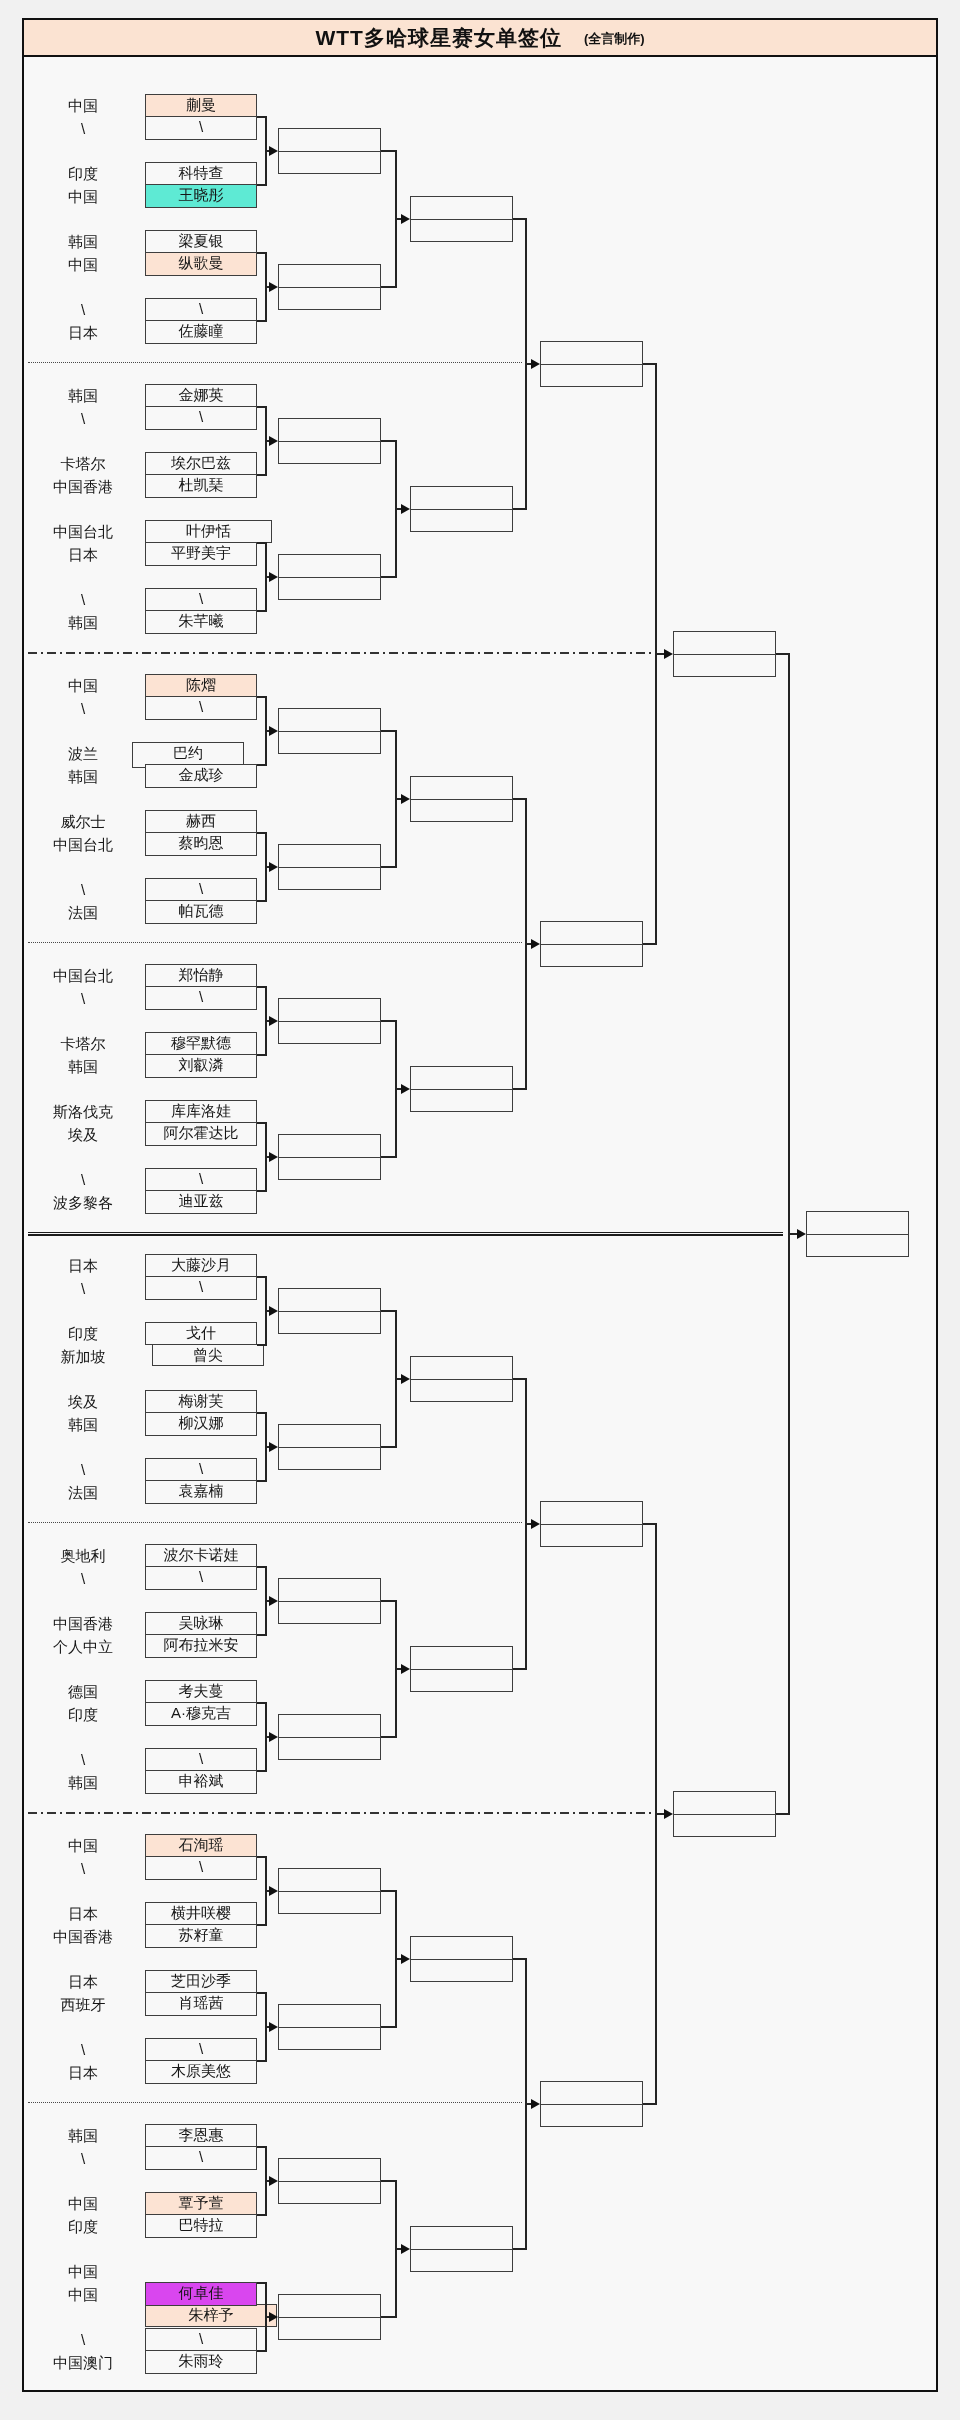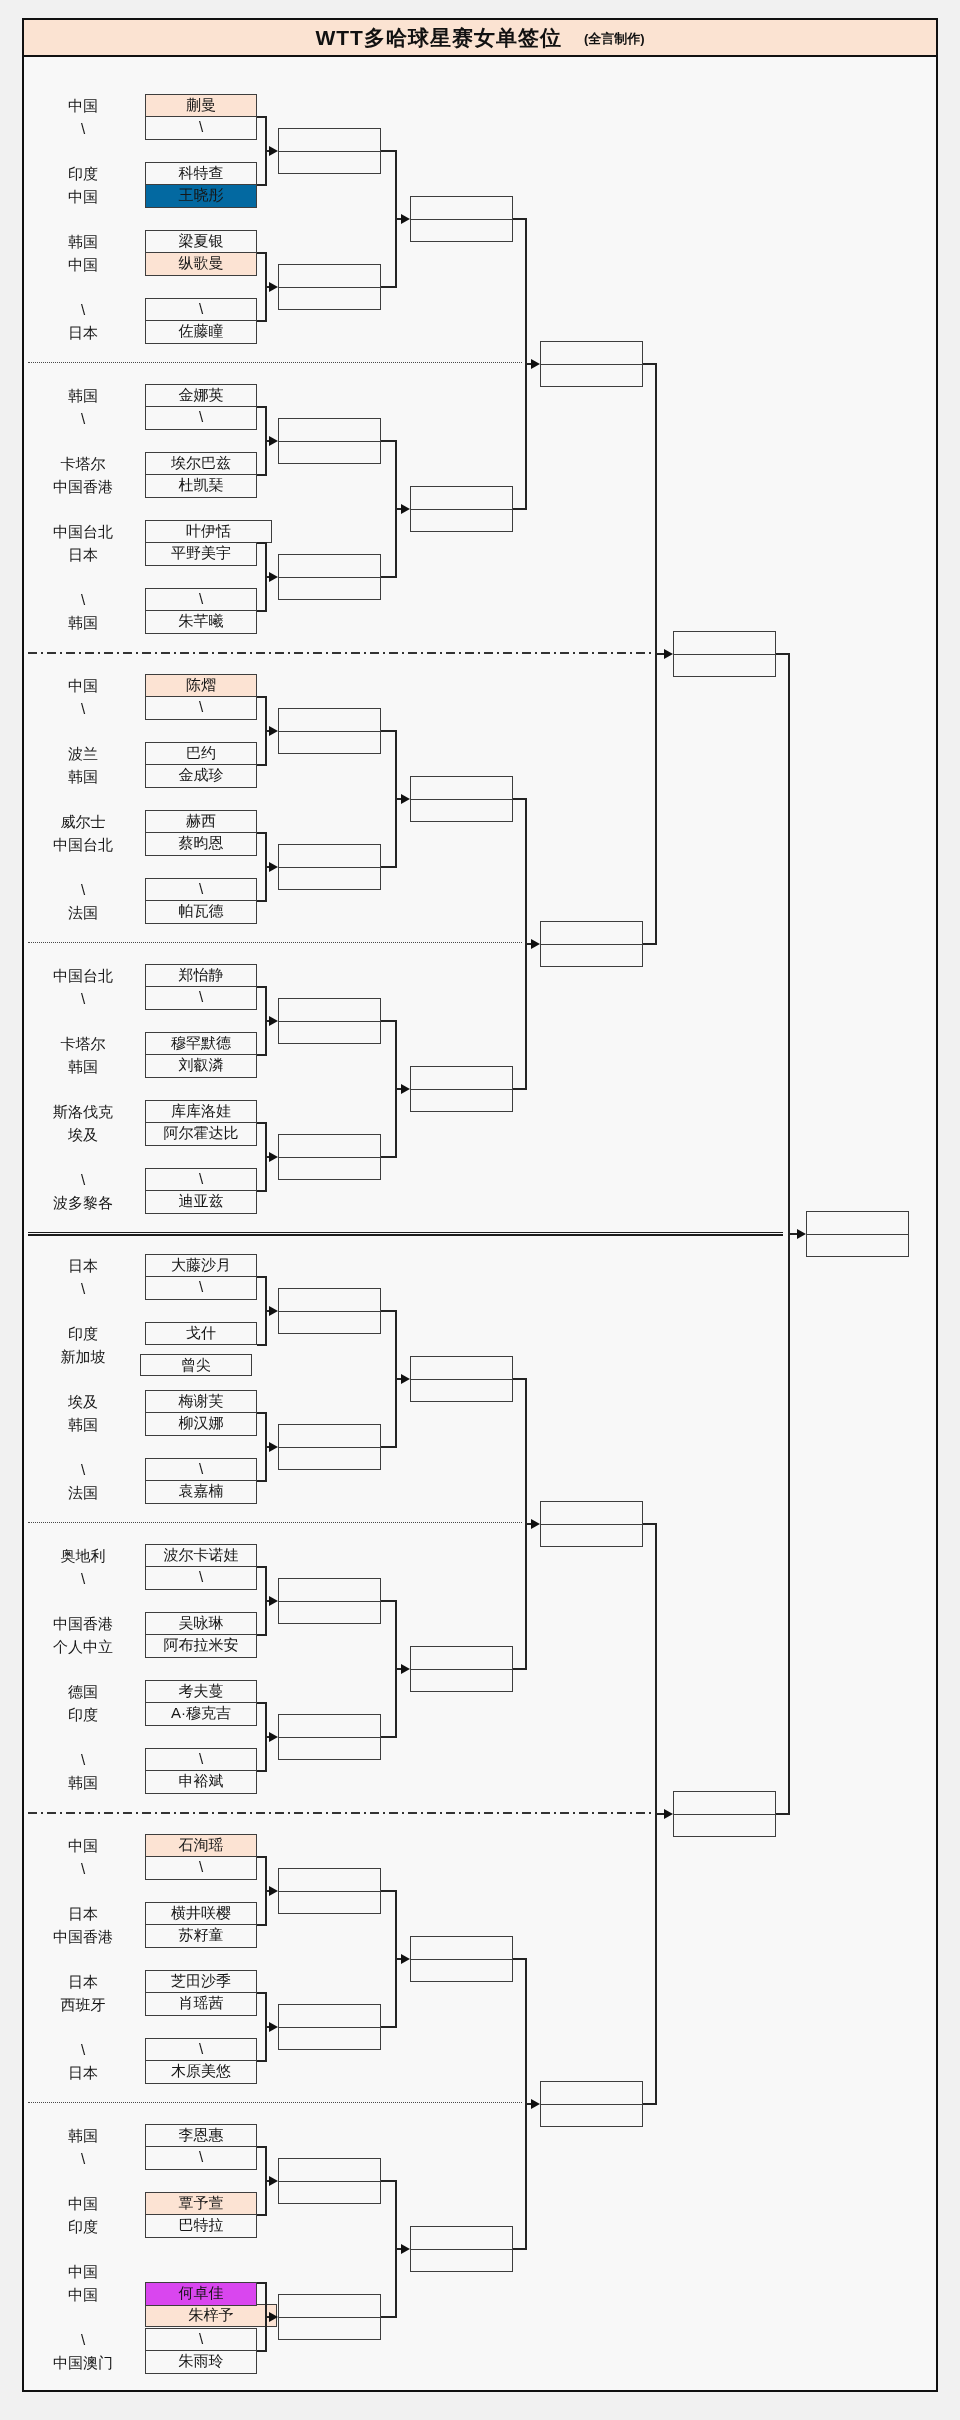--- a/index.html
+++ b/index.html
@@ -45,21 +45,21 @@
     <div class="sep dot" style="left: 28px; top: 1522px; width: 494px;"></div>
     <div class="sep dashdot" style="left: 28px; top: 1812px; width: 624px;"></div>
     <div class="sep dot" style="left: 28px; top: 2102px; width: 494px;"></div>
     <div class="ctry" style="left: 25px; top: 94px; width: 116px; height: 23px;">中国</div>
     <div class="slot hl" style="left: 145px; top: 94px; width: 112px; height: 23px; background: rgb(252, 227, 211);">蒯曼</div>
     <div class="ctry" style="left: 25px; top: 117px; width: 116px; height: 23px;">\</div>
     <div class="slot" style="left: 145px; top: 115.5px; width: 112px; height: 24.5px;">\</div>
     <div class="ctry" style="left: 25px; top: 162px; width: 116px; height: 23px;">印度</div>
     <div class="slot" style="left: 145px; top: 162px; width: 112px; height: 23px;">科特查</div>
     <div class="ctry" style="left: 25px; top: 185px; width: 116px; height: 23px;">中国</div>
-    <div class="slot hl" style="left: 145px; top: 183.5px; width: 112px; height: 24.5px; background: #0369a1;">王晓彤</div>
+    <div class="slot hl" style="left: 145px; top: 183.5px; width: 112px; height: 24.5px; background: #5eead4;">王晓彤</div>
     <div class="ctry" style="left: 25px; top: 230px; width: 116px; height: 23px;">韩国</div>
     <div class="slot" style="left: 145px; top: 230px; width: 112px; height: 23px;">梁夏银</div>
     <div class="ctry" style="left: 25px; top: 253px; width: 116px; height: 23px;">中国</div>
     <div class="slot hl" style="left: 145px; top: 251.5px; width: 112px; height: 24.5px; background: rgb(252, 227, 211);">纵歌曼</div>
     <div class="ctry" style="left: 25px; top: 298px; width: 116px; height: 23px;">\</div>
     <div class="slot" style="left: 145px; top: 298px; width: 112px; height: 23px;">\</div>
     <div class="ctry" style="left: 25px; top: 321px; width: 116px; height: 23px;">日本</div>
     <div class="slot" style="left: 145px; top: 319.5px; width: 112px; height: 24.5px;">佐藤瞳</div>
     <div class="ln" style="left: 257px; top: 116px; width: 9px; height: 1.5px;"></div>
     <div class="ln" style="left: 257px; top: 184px; width: 9px; height: 1.5px;"></div>
@@ -125,21 +125,21 @@
     <div class="arw" style="left: 401px; top: 503.5px;"></div>
     <div class="rbx" style="left: 410px; top: 486px; width: 103px; height: 46px;">
       <div class="mid"></div>
     </div>
     <div class="ln" style="left: 513px; top: 508px; width: 13px; height: 1.5px;"></div>
     <div class="ctry" style="left: 25px; top: 674px; width: 116px; height: 23px;">中国</div>
     <div class="slot hl" style="left: 145px; top: 674px; width: 112px; height: 23px; background: rgb(252, 227, 211);">陈熠</div>
     <div class="ctry" style="left: 25px; top: 697px; width: 116px; height: 23px;">\</div>
     <div class="slot" style="left: 145px; top: 695.5px; width: 112px; height: 24.5px;">\</div>
     <div class="ctry" style="left: 25px; top: 742px; width: 116px; height: 23px;">波兰</div>
-    <div class="slot" style="left: 145px; top: 742px; width: 112px; height: 26px;">巴约</div>
+    <div class="slot" style="left: 132px; top: 742px; width: 112px; height: 26px;">巴约</div>
     <div class="ctry" style="left: 25px; top: 765px; width: 116px; height: 23px;">韩国</div>
     <div class="slot" style="left: 145px; top: 763.5px; width: 112px; height: 24.5px;">金成珍</div>
     <div class="ctry" style="left: 25px; top: 810px; width: 116px; height: 23px;">威尔士</div>
     <div class="slot" style="left: 145px; top: 810px; width: 112px; height: 23px;">赫西</div>
     <div class="ctry" style="left: 25px; top: 833px; width: 116px; height: 23px;">中国台北</div>
     <div class="slot" style="left: 145px; top: 831.5px; width: 112px; height: 24.5px;">蔡昀恩</div>
     <div class="ctry" style="left: 25px; top: 878px; width: 116px; height: 23px;">\</div>
     <div class="slot" style="left: 145px; top: 878px; width: 112px; height: 23px;">\</div>
     <div class="ctry" style="left: 25px; top: 901px; width: 116px; height: 23px;">法国</div>
     <div class="slot" style="left: 145px; top: 899.5px; width: 112px; height: 24.5px;">帕瓦德</div>
@@ -209,21 +209,21 @@
       <div class="mid"></div>
     </div>
     <div class="ln" style="left: 513px; top: 1088px; width: 13px; height: 1.5px;"></div>
     <div class="ctry" style="left: 25px; top: 1254px; width: 116px; height: 23px;">日本</div>
     <div class="slot" style="left: 145px; top: 1254px; width: 112px; height: 23px;">大藤沙月</div>
     <div class="ctry" style="left: 25px; top: 1277px; width: 116px; height: 23px;">\</div>
     <div class="slot" style="left: 145px; top: 1275.5px; width: 112px; height: 24.5px;">\</div>
     <div class="ctry" style="left: 25px; top: 1322px; width: 116px; height: 23px;">印度</div>
     <div class="slot" style="left: 145px; top: 1322px; width: 112px; height: 23px;">戈什</div>
     <div class="ctry" style="left: 25px; top: 1345px; width: 116px; height: 23px;">新加坡</div>
-    <div class="slot" style="left: 140px; top: 1343.5px; width: 112px; height: 22px; margin-top: 10px;">曾尖</div>
+    <div class="slot" style="left: 152px; top: 1343.5px; width: 112px; height: 22px;">曾尖</div>
     <div class="ctry" style="left: 25px; top: 1390px; width: 116px; height: 23px;">埃及</div>
     <div class="slot" style="left: 145px; top: 1390px; width: 112px; height: 23px;">梅谢芙</div>
     <div class="ctry" style="left: 25px; top: 1413px; width: 116px; height: 23px;">韩国</div>
     <div class="slot" style="left: 145px; top: 1411.5px; width: 112px; height: 24.5px;">柳汉娜</div>
     <div class="ctry" style="left: 25px; top: 1458px; width: 116px; height: 23px;">\</div>
     <div class="slot" style="left: 145px; top: 1458px; width: 112px; height: 23px;">\</div>
     <div class="ctry" style="left: 25px; top: 1481px; width: 116px; height: 23px;">法国</div>
     <div class="slot" style="left: 145px; top: 1479.5px; width: 112px; height: 24.5px;">袁嘉楠</div>
     <div class="ln" style="left: 257px; top: 1276px; width: 9px; height: 1.5px;"></div>
     <div class="ln" style="left: 257px; top: 1344px; width: 9px; height: 1.5px;"></div>

